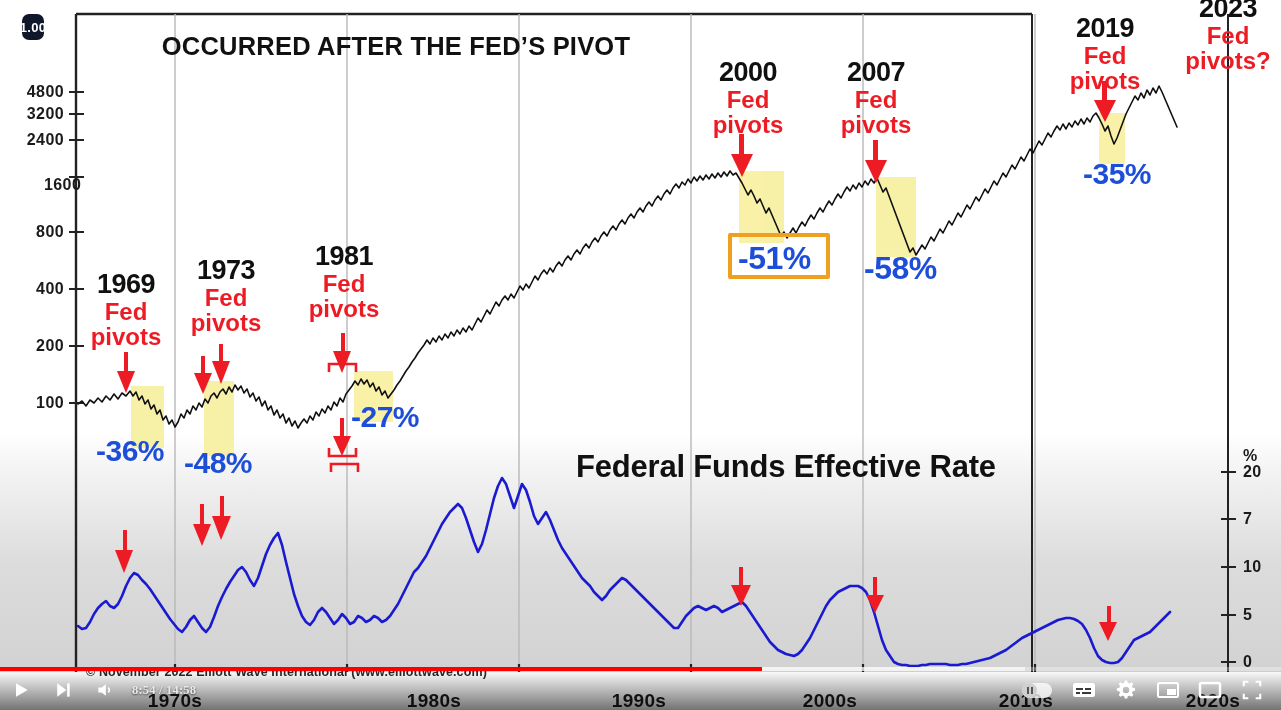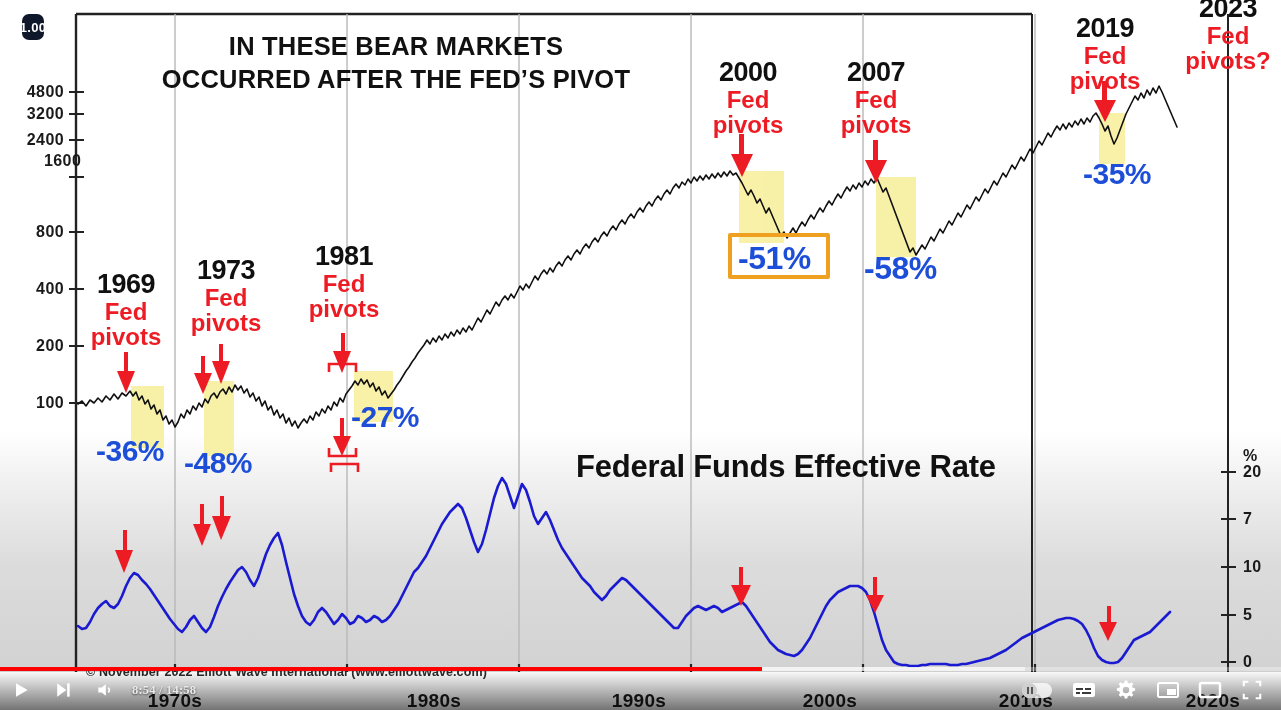--- a/index.html
+++ b/index.html
@@ -286,42 +286,41 @@
       </g>
 
       <g stroke="#ED1C24" stroke-width="2.6" fill="none">
         <path d="M331,472 L331,464 L358,464 L358,472"></path>
       </g>
     </svg>
 
     <div class="axlab" style="left:0px; top:83px; width:64px;">4800</div>
     <div class="axlab" style="left:0px; top:105px; width:64px;">3200</div>
     <div class="axlab" style="left:0px; top:131px; width:64px;">2400</div>
-    <div class="axlab" style="left:0px; top:152px; width:64px;padding-left:44px;">1600</div>
+    <div class="axlab" style="left:0px; top:176px; width:64px;padding-left:44px;">1600</div>
     <div class="axlab" style="left:0px; top:223px; width:64px;padding-left:27px;">800</div>
     <div class="axlab" style="left:0px; top:280px; width:64px;">400</div>
     <div class="axlab" style="left:0px; top:337px; width:64px;">200</div>
     <div class="axlab" style="left:0px; top:394px; width:64px;">100</div>
 
     <div class="axlabR" style="left:1243px; top:447px;">%</div>
     <div class="axlabR" style="left:1243px; top:463px;">20</div>
     <div class="axlabR" style="left:1243px; top:510px;">7</div>
     <div class="axlabR" style="left:1243px; top:558px;">10</div>
     <div class="axlabR" style="left:1243px; top:606px;">5</div>
     <div class="axlabR" style="left:1243px; top:653px;">0</div>
 
     <div class="declab" style="left:175px; top:690px; width:110px; margin-left:-55px;">1970s</div>
     <div class="declab" style="left:434px; top:690px; width:110px; margin-left:-55px;">1980s</div>
     <div class="declab" style="left:639px; top:690px; width:110px; margin-left:-55px;">1990s</div>
     <div class="declab" style="left:830px; top:690px; width:110px; margin-left:-55px;">2000s</div>
     <div class="declab" style="left:1026px; top:690px; width:110px; margin-left:-55px;">2010s</div>
     <div class="declab" style="left:1213px; top:690px; width:110px; margin-left:-55px;">2020s</div>
 
     <div class="bigtitle" style="left:110px; top:30px; width:572px;">
-      <div>IN THESE BEAR MARKETS</div>
       <div>OCCURRED AFTER THE FED’S PIVOT</div>
     </div>
 
     <div class="fflabel" style="left:576px; top:449px;">Federal Funds Effective Rate</div>
 
     <div class="ann" style="left:70px; top:270px; width:112px;">
       <div class="yr">1969</div>
       <div class="fp">Fed</div>
       <div class="fp">pivots</div>
     </div>

